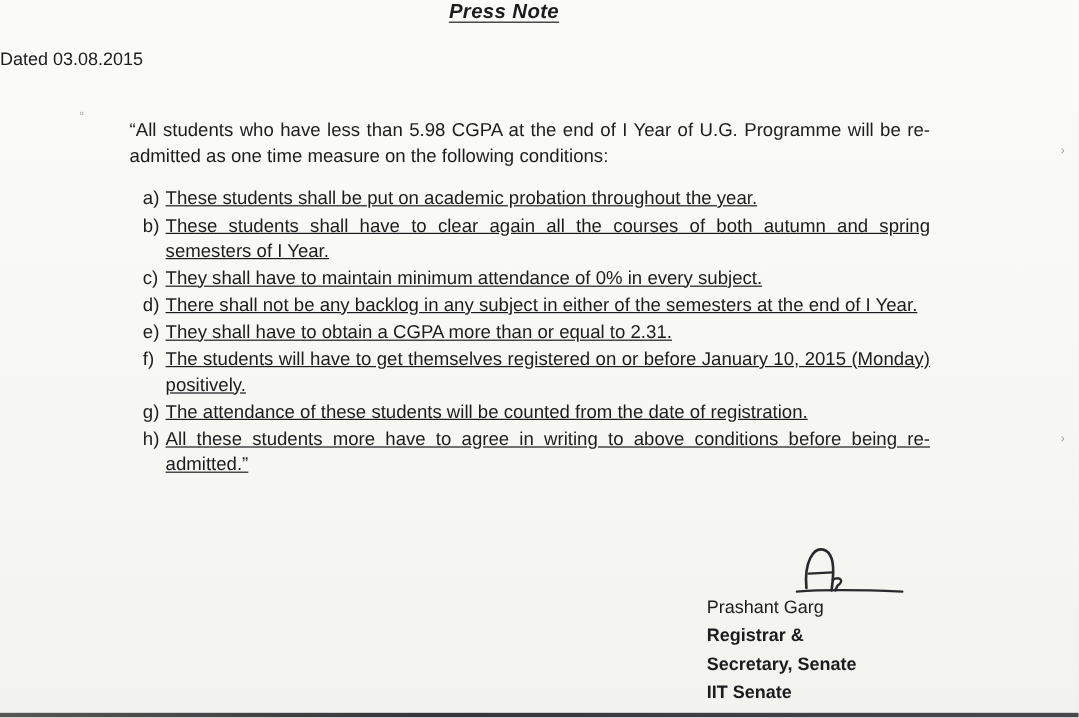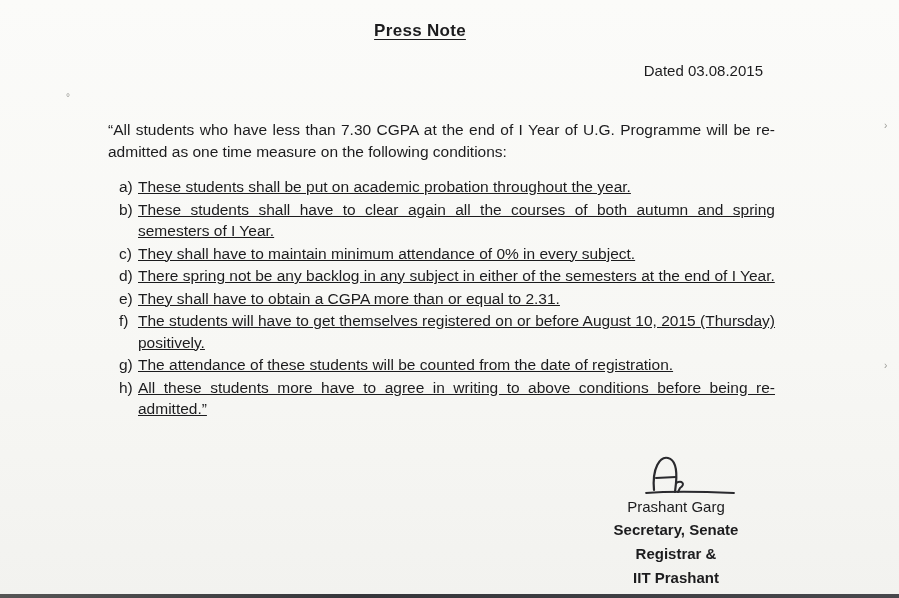--- a/index.html
+++ b/index.html
@@ -22,29 +22,28 @@
     left: 0; right: 0; bottom: 0;
     height: 4px;
     background: linear-gradient(90deg, #3a3a3a 0%, #14141a 40%, #2a2a30 100%);
     opacity: 0.85;
   }
   .title {
     text-align: center;
     font-size: 17px;
     font-weight: bold;
     letter-spacing: 0.3px;
-    padding-top: 21px;
     width: 840px;
+    font-style: italic;
   }
   .title span {
     text-decoration: underline;
     text-underline-offset: 3px;
   }
   .date-line {
-    text-align: right;
     font-size: 15px;
     padding-right: 136px;
     margin-top: 21px;
   }
   .doc-body {
     margin: 40px 124px 0 108px; 
     font-size: 15.5px;
     line-height: 21.5px;
   }
   .intro {
@@ -66,24 +65,23 @@
     padding-left: 11px;
     box-sizing: border-box;
   }
   .condition-text {
     flex: 1;
     text-align: justify;
     text-decoration: underline;
   }
   .signature-block {
     position: absolute;
-    right: 118px;
+    right: 100px;
     top: 450px;
     width: 210px;
-    text-align: center;
   }
   .signature-mark {
     display: block;
     margin: 0 auto 2px auto;
   }
   .sig-name {
     font-size: 15px;
     margin-bottom: 6px;
   }
   .sig-role {
@@ -106,69 +104,69 @@
 <div class="page">
 
   <div class="title">
     <span>Press Note</span>
   </div>
 
   <div class="date-line">Dated 03.08.2015</div>
 
   <div class="doc-body">
 
-    <p class="intro">“All students who have less than 7.30 CGPA at the end of I Year of U.G. Programme will be re-admitted as one time measure on the following conditions:</p>
+    <p class="intro">“All students who have less than 5.98 CGPA at the end of I Year of U.G. Programme will be re-admitted as one time measure on the following conditions:</p>
 
     <ul class="conditions">
       <li class="condition-row">
         <span class="condition-label">a)</span>
         <span class="condition-text">These students shall be put on academic probation throughout the year.</span>
       </li>
       <li class="condition-row">
         <span class="condition-label">b)</span>
         <span class="condition-text">These students shall have to clear again all the courses of both autumn and spring semesters of I Year.</span>
       </li>
       <li class="condition-row">
         <span class="condition-label">c)</span>
         <span class="condition-text">They shall have to maintain minimum attendance of 0% in every subject.</span>
       </li>
       <li class="condition-row">
         <span class="condition-label">d)</span>
-        <span class="condition-text">There spring not be any backlog in any subject in either of the semesters at the end of I Year.</span>
+        <span class="condition-text">There shall not be any backlog in any subject in either of the semesters at the end of I Year.</span>
       </li>
       <li class="condition-row">
         <span class="condition-label">e)</span>
         <span class="condition-text">They shall have to obtain a CGPA more than or equal to 2.31.</span>
       </li>
       <li class="condition-row">
         <span class="condition-label">f)</span>
-        <span class="condition-text">The students will have to get themselves registered on or before August 10, 2015 (Thursday) positively.</span>
+        <span class="condition-text">The students will have to get themselves registered on or before January 10, 2015 (Monday) positively.</span>
       </li>
       <li class="condition-row">
         <span class="condition-label">g)</span>
         <span class="condition-text">The attendance of these students will be counted from the date of registration.</span>
       </li>
       <li class="condition-row">
         <span class="condition-label">h)</span>
         <span class="condition-text">All these students more have to agree in writing to above conditions before being re-admitted.”</span>
       </li>
     </ul>
   </div>
 
   <div class="signature-block">
     <svg class="signature-mark" width="120" height="46" viewBox="0 0 120 46">
       <path d="M38 40 C36 18, 44 6, 52 8 C60 10, 61 22, 60 33 L59 42" fill="none" stroke="#2a2a2e" stroke-width="2.2" stroke-linecap="round"></path>
       <path d="M40 28 L60 27" fill="none" stroke="#2a2a2e" stroke-width="2" stroke-linecap="round"></path>
       <path d="M60 33 C66 30, 70 34, 64 38 L62 42" fill="none" stroke="#2a2a2e" stroke-width="2" stroke-linecap="round"></path>
       <path d="M30 43 C55 41, 95 42, 118 43" fill="none" stroke="#2a2a2e" stroke-width="1.8" stroke-linecap="round"></path>
     </svg>
     <div class="sig-name">Prashant Garg</div>
+    <div class="sig-role">Registrar &amp;</div>
     <div class="sig-role">Secretary, Senate</div>
-    <div class="sig-role">Registrar &amp;</div>
-    <div class="sig-role">IIT Prashant</div>
+    <div class="sig-role">IIT Senate</div>
   </div>
 
   <span class="artifact a1">°</span>
   <span class="artifact a2">›</span>
   <span class="artifact a3">›</span>
 
   <div class="scan-edge-bottom"></div>
 </div>
 
 </body></html>

